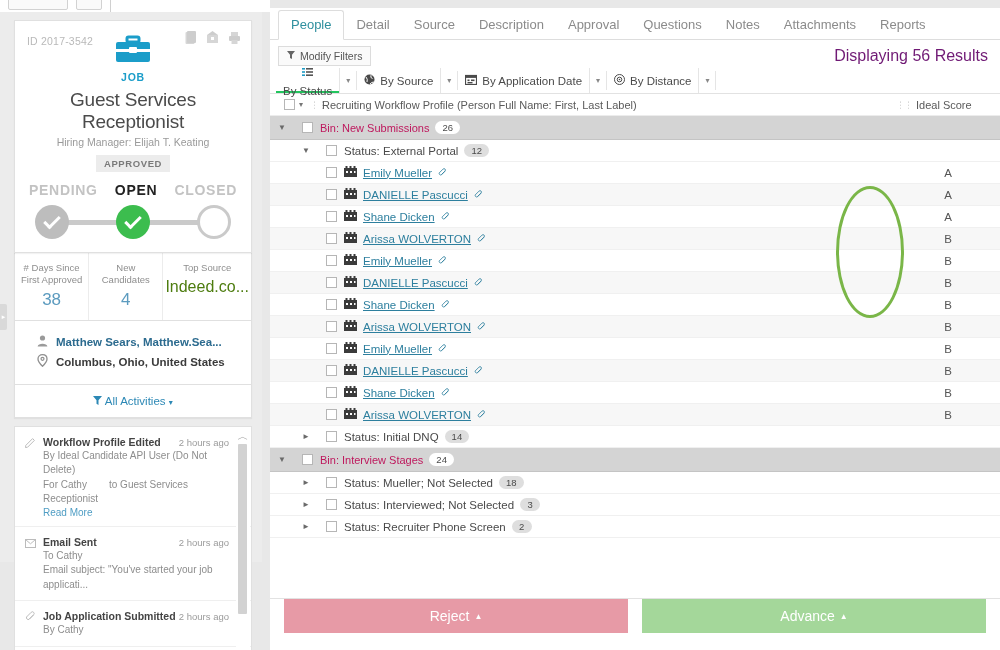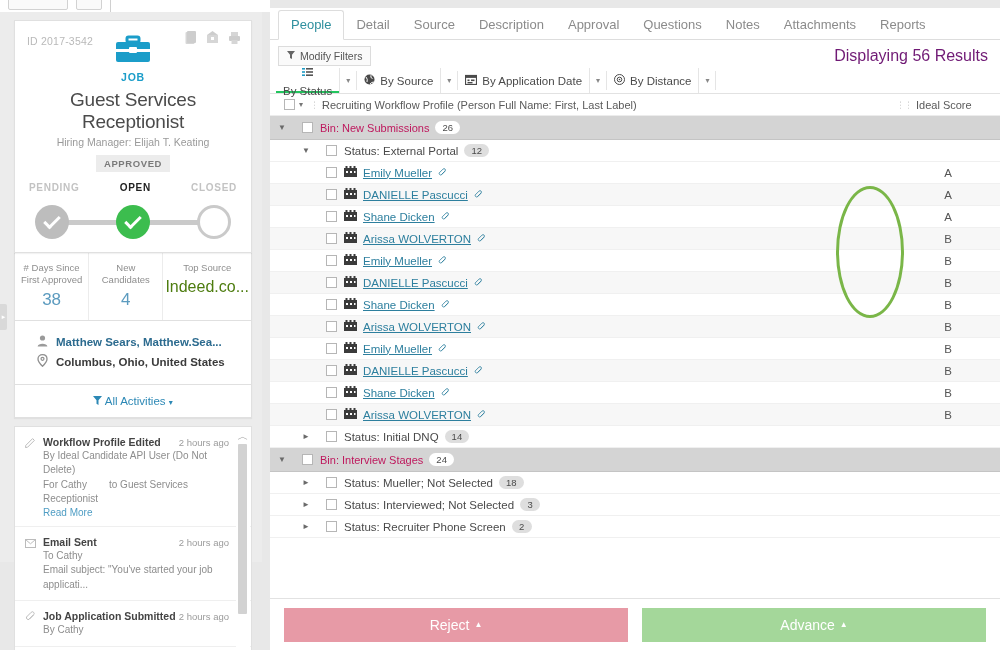--- a/index.html
+++ b/index.html
@@ -38,21 +38,21 @@
   .briefcase { display:inline-block; }
   .job-word { font-size:10.5px; font-weight:bold; color:#1b9dc9; letter-spacing:.8px; margin-top:1px;}
   .job-title { text-align:center; font-size:19px; color:#4b4b4b; font-weight:400; margin-top:6px; letter-spacing:-.2px;}
   .job-hm { text-align:center; font-size:10.5px; color:#9a9a9a; margin-top:3px; }
   .badge-approved { display:block; margin:7px auto 0; width:fit-content; background:#ececec;
       color:#7a7a7a; font-size:9.5px; font-weight:bold; letter-spacing:.6px; padding:3px 8px; }
 
   
   .progress { position:relative; height:60px; margin-top:10px; }
   .plabels { display:flex; justify-content:space-between; padding:0 4px; }
-  .plabels span { font-size:10px; letter-spacing:.7px; color:#c3c3c3; font-weight:bold; }
+  .plabels span { font-size:14px; letter-spacing:.7px; color:#c3c3c3; font-weight:bold; }
   .plabels span.cur { color:#222; }
   .ptrack { position:absolute; left:40px; right:40px; top:38px; height:5px; background:#cacaca; }
   .pdots { position:absolute; left:0; right:0; top:23px; display:flex; justify-content:space-between; padding:0 10px;}
   .dot { width:34px; height:34px; border-radius:50%; display:flex; align-items:center; justify-content:center; position:relative; }
   .dot.done { background:#bdbdbd; }
   .dot.active { background:#3cbd4e; }
   .dot.empty { background:#fff; border:3px solid #cacaca; }
   .chk { width:16px; height:9px; border-left:3px solid #fff; border-bottom:3px solid #fff;
         transform:rotate(-45deg); margin-top:-4px; }
 
@@ -137,21 +137,21 @@
       padding:1px 7px; min-width:20px; text-align:center; }
   .pill.light { background:#dedede; }
   .pname { color:#2d7f9e; text-decoration:underline; font-size:11.5px;}
   .r-score { width:104px; text-align:center; font-size:11.5px; color:#555; }
   .pad24 { width:24px; } .pad48 { width:48px; }
 
   .ellipse { position:absolute; left:836px; top:186px; width:68px; height:132px;
       border:3px solid #7ab648; border-radius:50%; pointer-events:none; }
 
   .footer { position:absolute; left:0; bottom:0; width:730px; height:52px;
-      border-top:1px solid #e2e2e2; background:#fff; display:flex; align-items:center;
+      border-top:1px solid #e2e2e2; background:#fff; display:flex; 
       padding:0 14px; gap:14px; }
   .btn-reject, .btn-advance { flex:1; height:34px; border:none; font-family:inherit;
       font-size:14px; color:#fff; cursor:pointer; display:flex; align-items:center; justify-content:center; gap:5px;}
   .btn-reject { background:#e79aa6; }
   .btn-advance { background:#a4d79a; }
   .up-caret { font-size:8px; }
 </style>
 </head>
 <body>
 

